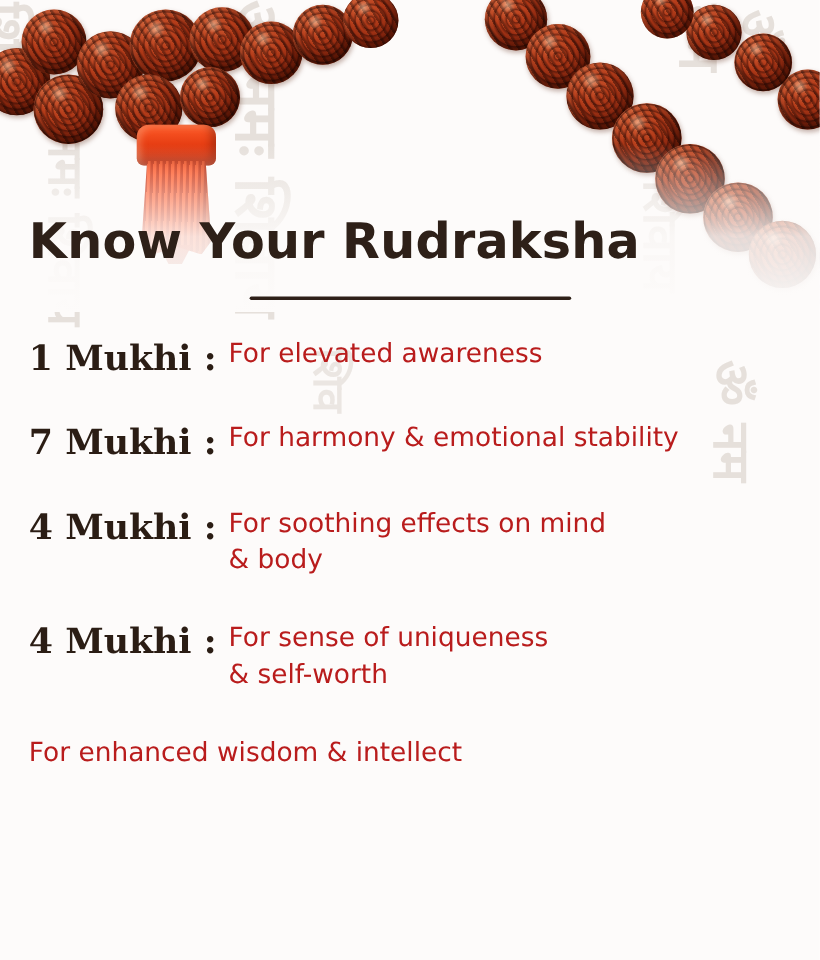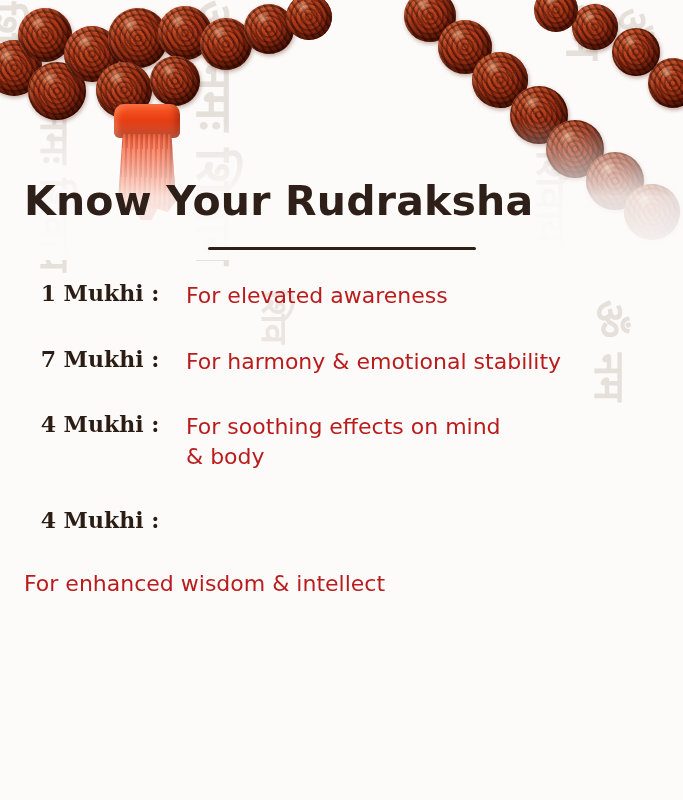--- a/index.html
+++ b/index.html
@@ -153,24 +153,24 @@
   }
   .row {
     display: flex;
     align-items: flex-start;
     margin-bottom: 34px;
   }
   .row:last-child { margin-bottom: 0; }
 
   .term {
     flex: 0 0 152px;
-    text-align: center;
+    text-align: right;
     padding-right: 10px;
     font-family: "DejaVu Serif", serif;
-    font-size: 22px;
+    font-size: 29px;
     font-weight: 700;
     color: #2b1d14;
     line-height: 1.25;
     white-space: nowrap;
   }
   .desc {
     flex: 1 1 auto;
     font-family: "DejaVu Sans", sans-serif;
     font-size: 22px;
     color: #b91c1c;
@@ -249,20 +249,24 @@
     </li>
     <li class="row">
       <span class="term">4 Mukhi :</span>
       <span class="desc">
         <span>For soothing effects on mind</span>
         <span class="l2">&amp; body</span>
       </span>
     </li>
     <li class="row">
       <span class="term">4 Mukhi :</span>
+      <span class="desc">
+        <span>For sense of uniqueness</span>
+        <span class="l2">&amp; self-worth</span>
+      </span>
     </li>
     <li class="row">
       <span class="desc">
         <span>For enhanced wisdom &amp; intellect</span>
       </span>
     </li>
   </ul>
 </div>
 
 </body></html>

